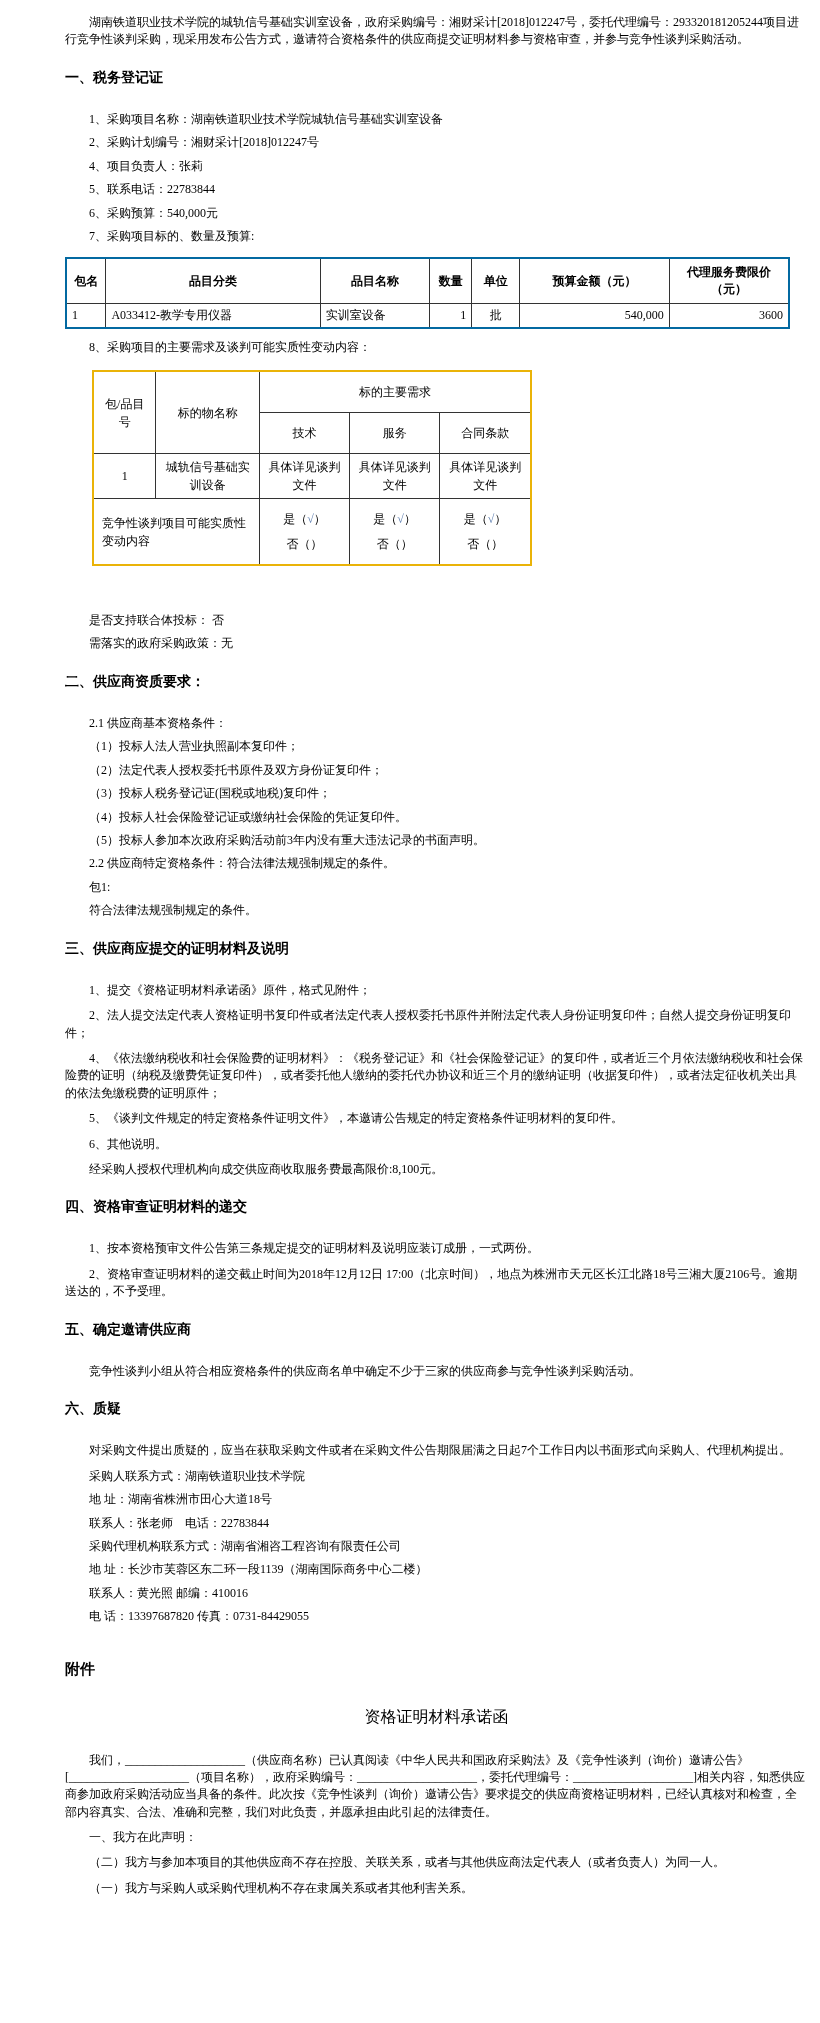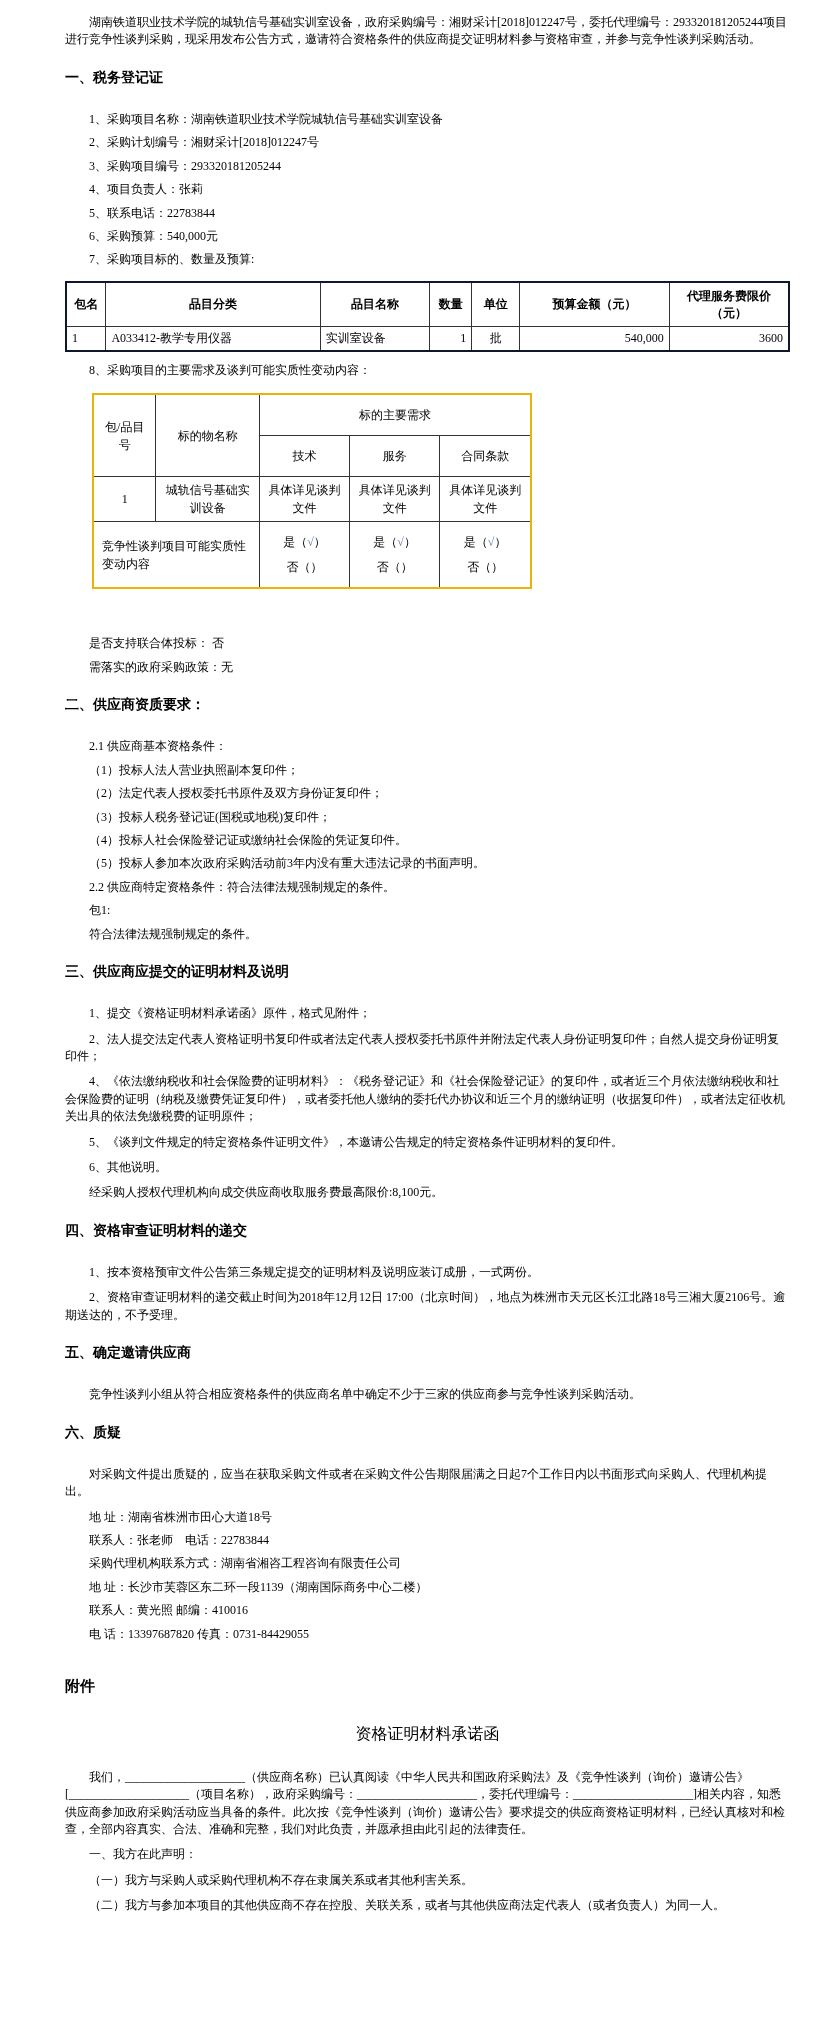--- a/index.html
+++ b/index.html
@@ -9,21 +9,21 @@
     color: #000;
     font-family: "Liberation Serif", "DejaVu Serif", serif;
     font-size: 12px;
   }
   body {
     width: 820px;
     min-height: 2023px;
     position: relative;
   }
   .page {
-    padding: 6px 30px 0 65px;
+    padding: 6px 12px 0 65px;
   }
   .para {
     margin: 8px 0;
     line-height: 1.45;
     text-indent: 2em;
   }
   .tight { margin: 6px 0; }
   h2.sec {
     font-size: 14px;
     font-weight: bold;
@@ -34,21 +34,21 @@
   table.t1 {
     border-collapse: collapse;
     width: 725px;
     margin: 12px 0 10px 0;
   }
   table.t1 th, table.t1 td {
     border: 1px solid #333;
     padding: 3px 5px;
     line-height: 1.4;
   }
-  table.t1 { border: 2px solid #0f172a; }
+  table.t1 { border: 2px solid #0369a1; }
   table.t1 th {
     font-weight: bold;
     text-align: center;
     padding: 5px 4px;
   }
   .al { text-align: left; }
   .ac { text-align: center; }
   .ar { text-align: right; }
   
   table.t2 {
@@ -91,21 +91,20 @@
 <body>
 
 <div class="page">
 
   <p class="para">湖南铁道职业技术学院的城轨信号基础实训室设备，政府采购编号：湘财采计[2018]012247号，委托代理编号：293320181205244项目进行竞争性谈判采购，现采用发布公告方式，邀请符合资格条件的供应商提交证明材料参与资格审查，并参与竞争性谈判采购活动。</p>
 
   <h2 class="sec">一、税务登记证</h2>
 
   <p class="para tight">1、采购项目名称：湖南铁道职业技术学院城轨信号基础实训室设备</p>
   <p class="para tight">2、采购计划编号：湘财采计[2018]012247号</p>
-  <p class="para tight">3、采购项目编号：293320181205244</p>
   <p class="para tight">4、项目负责人：张莉</p>
   <p class="para tight">5、联系电话：22783844</p>
   <p class="para tight">6、采购预算：540,000元</p>
   <p class="para tight">7、采购项目标的、数量及预算:</p>
 
   <table class="t1">
     <colgroup>
       <col style="width:40px">
         <col style="width:215px">
         <col style="width:110px">
@@ -210,30 +209,31 @@
   <h2 class="sec">四、资格审查证明材料的递交</h2>
   <p class="para">1、按本资格预审文件公告第三条规定提交的证明材料及说明应装订成册，一式两份。</p>
   <p class="para">2、资格审查证明材料的递交截止时间为2018年12月12日 17:00（北京时间），地点为株洲市天元区长江北路18号三湘大厦2106号。逾期送达的，不予受理。</p>
 
   <h2 class="sec">五、确定邀请供应商</h2>
   <p class="para">竞争性谈判小组从符合相应资格条件的供应商名单中确定不少于三家的供应商参与竞争性谈判采购活动。</p>
 
   <h2 class="sec">六、质疑</h2>
   <p class="para">对采购文件提出质疑的，应当在获取采购文件或者在采购文件公告期限届满之日起7个工作日内以书面形式向采购人、代理机构提出。</p>
 
+  <p class="para tight">采购人联系方式：湖南铁道职业技术学院</p>
   <p class="para tight">地 址：湖南省株洲市田心大道18号</p>
   <p class="para tight">联系人：张老师　电话：22783844</p>
   <p class="para tight">采购代理机构联系方式：湖南省湘咨工程咨询有限责任公司</p>
   <p class="para tight">地 址：长沙市芙蓉区东二环一段1139（湖南国际商务中心二楼）</p>
   <p class="para tight">联系人：黄光照 邮编：410016</p>
   <p class="para tight">电 话：13397687820 传真：0731-84429055</p>
 
   <div class="att-label">附件</div>
 
   <div class="att-title">资格证明材料承诺函</div>
 
   <p class="para">我们，____________________（供应商名称）已认真阅读《中华人民共和国政府采购法》及《竞争性谈判（询价）邀请公告》[____________________（项目名称），政府采购编号：____________________，委托代理编号：____________________]相关内容，知悉供应商参加政府采购活动应当具备的条件。此次按《竞争性谈判（询价）邀请公告》要求提交的供应商资格证明材料，已经认真核对和检查，全部内容真实、合法、准确和完整，我们对此负责，并愿承担由此引起的法律责任。</p>
 
   <p class="para">一、我方在此声明：</p>
+  <p class="para">（二）我方与参加本项目的其他供应商不存在控股、关联关系，或者与其他供应商法定代表人（或者负责人）为同一人。</p>
   <p class="para">（一）我方与采购人或采购代理机构不存在隶属关系或者其他利害关系。</p>
-  <p class="para">（二）我方与参加本项目的其他供应商不存在控股、关联关系，或者与其他供应商法定代表人（或者负责人）为同一人。</p>
 
 </div>
 
 </body></html>

